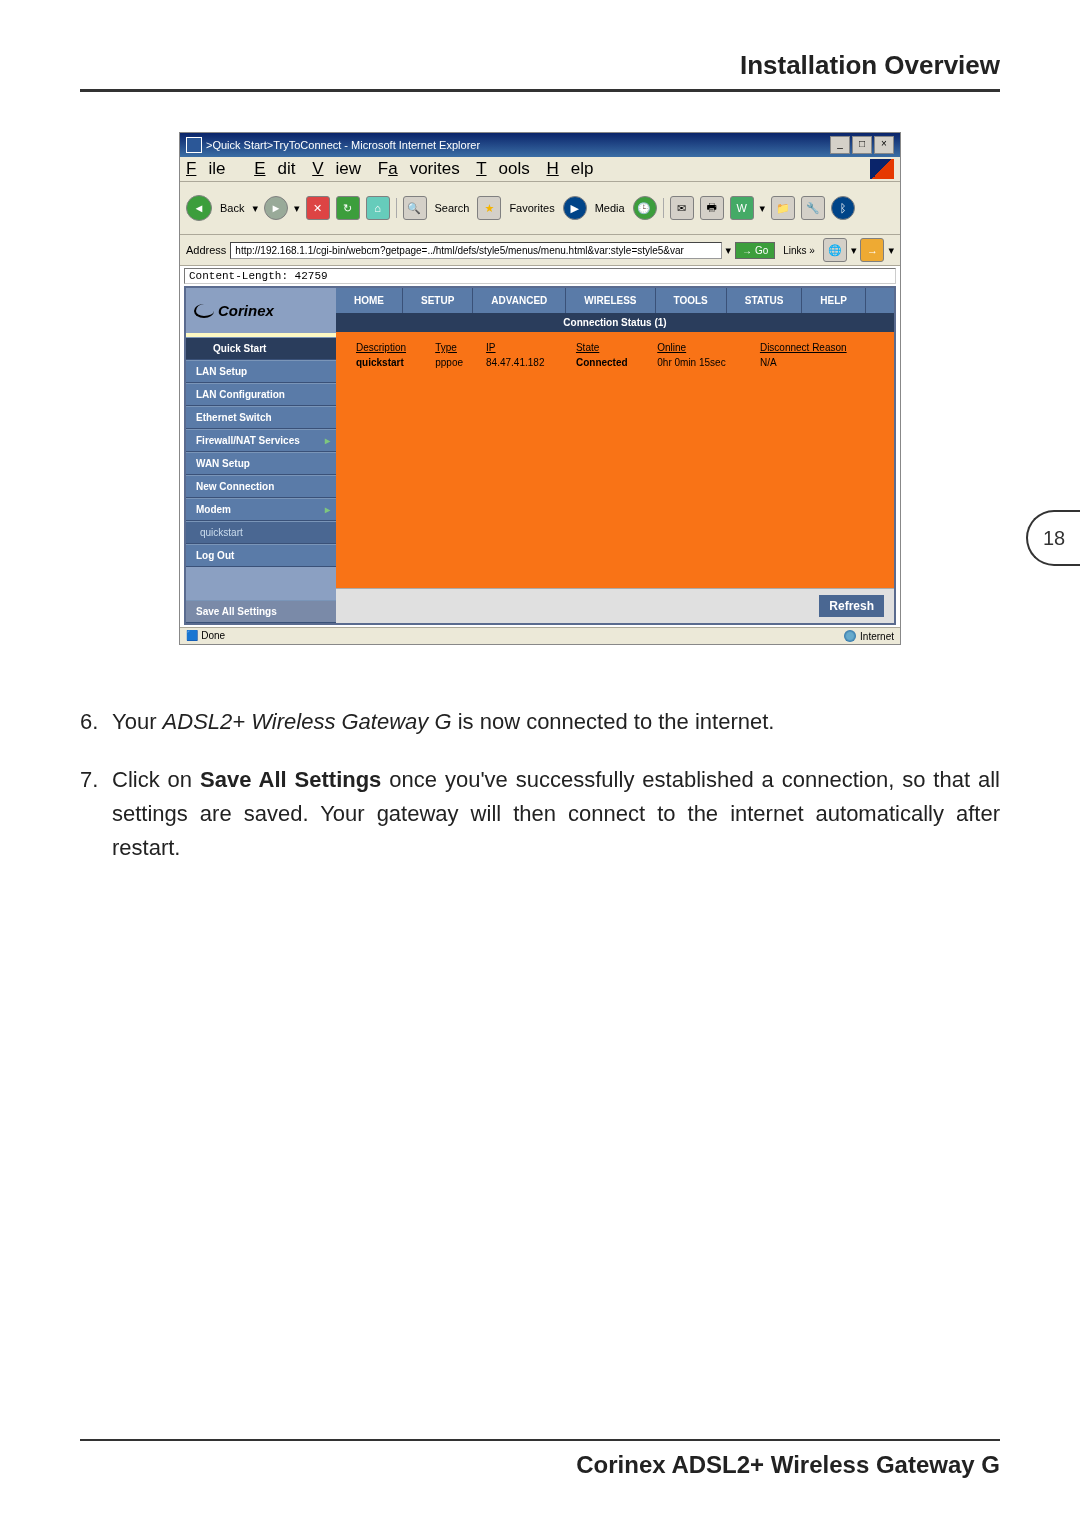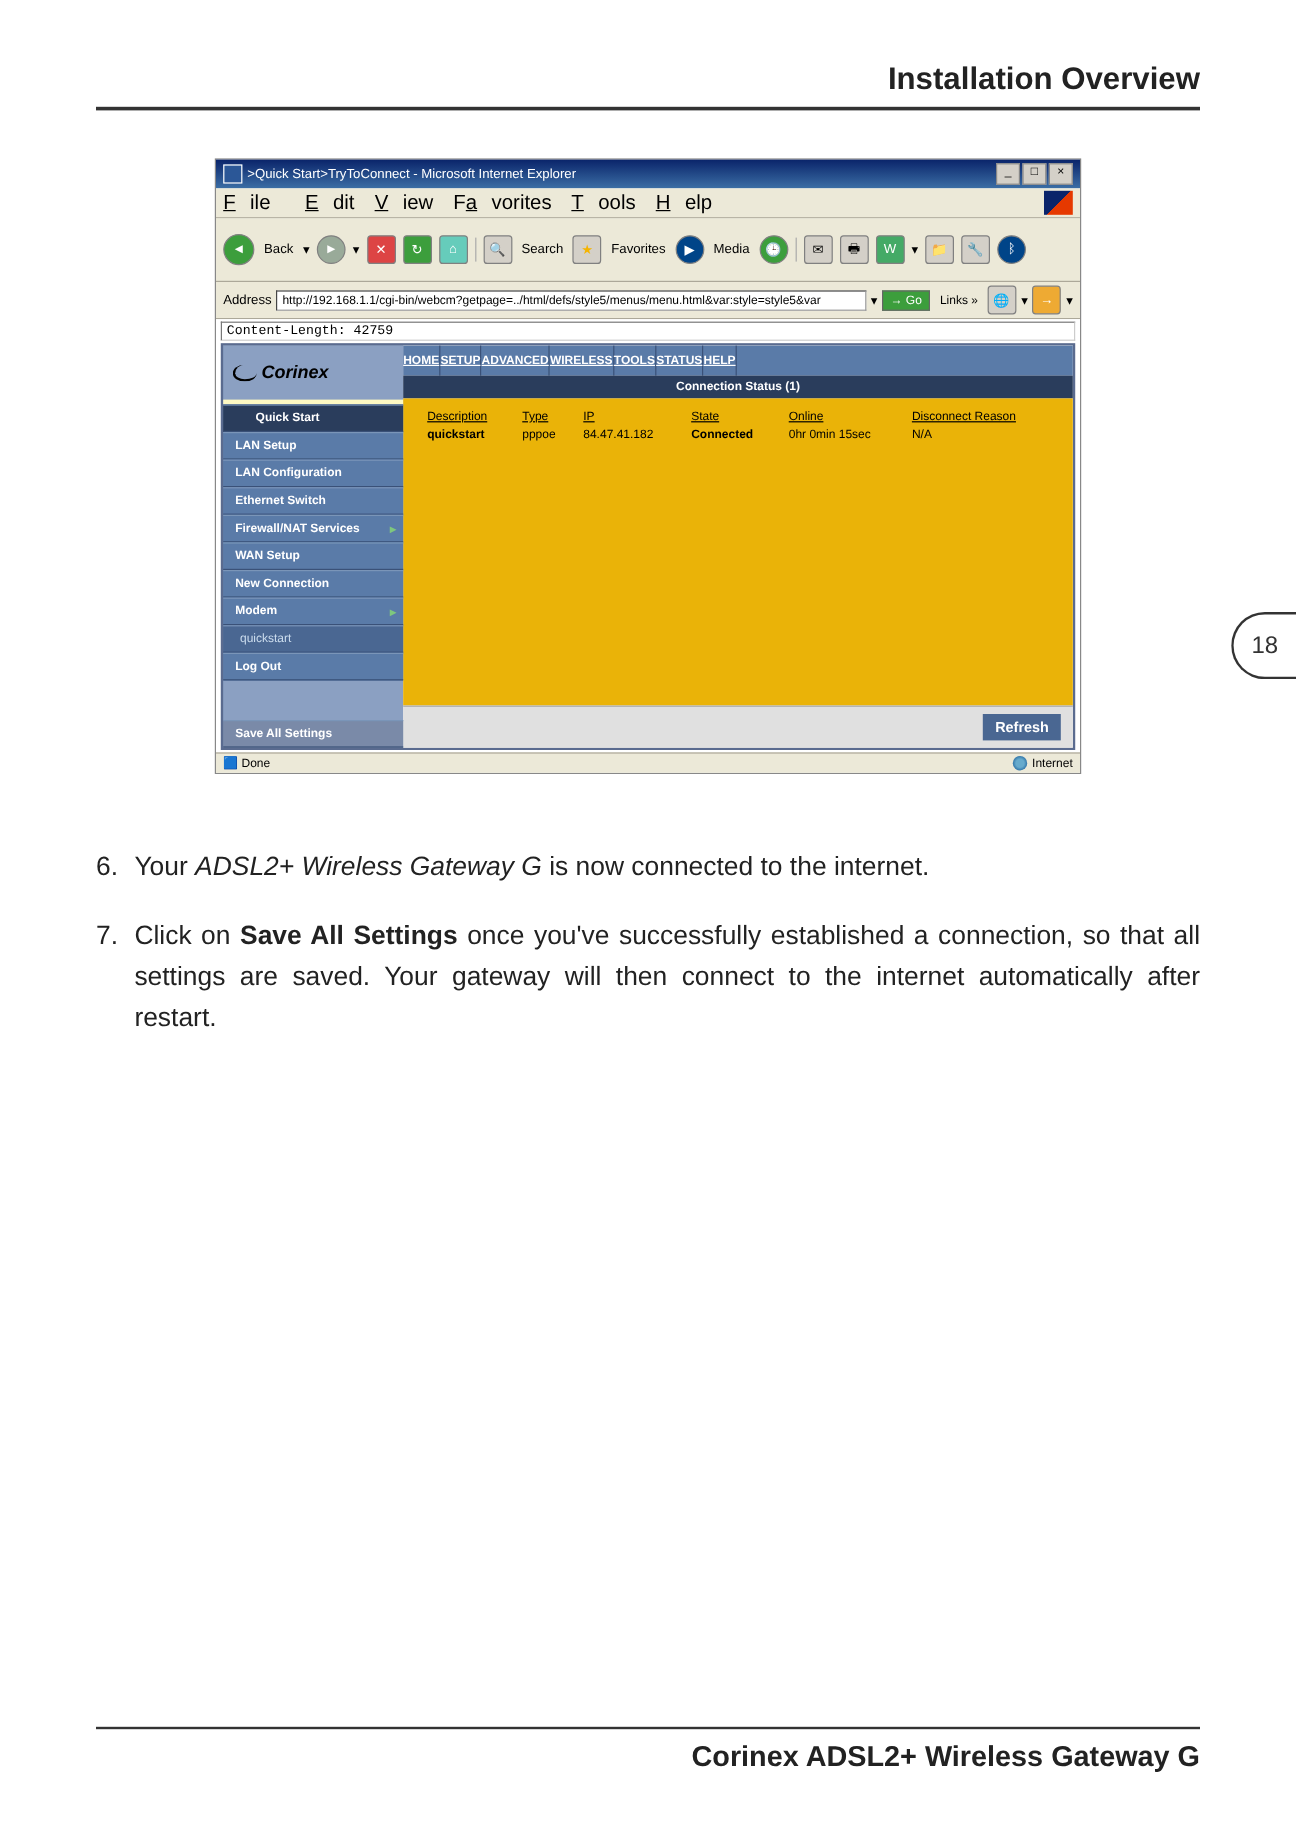--- a/index.html
+++ b/index.html
@@ -195,35 +195,34 @@
       flex-direction: column;
     }
     .router-tabs {
       background: #5a7ba8;
       display: flex;
     }
     .router-tab {
       color: #fff;
       font-size: 10px;
       font-weight: bold;
-      padding: 7px 0;
+      padding: 7px 18px;
       border-right: 1px solid #3a5178;
-      text-decoration: underline;
     }
     .conn-header {
       background: #2a3d5c;
       color: #fff;
       text-align: center;
       font-size: 10px;
       font-weight: bold;
       padding: 4px;
     }
     .conn-body {
       flex: 1;
-      background: #eab308;
+      background: #f97316;
       padding: 8px 14px;
       min-height: 240px;
     }
     .conn-table {
       width: 100%;
       font-size: 10px;
       border-collapse: collapse;
     }
     .conn-table th {
       text-align: left;

